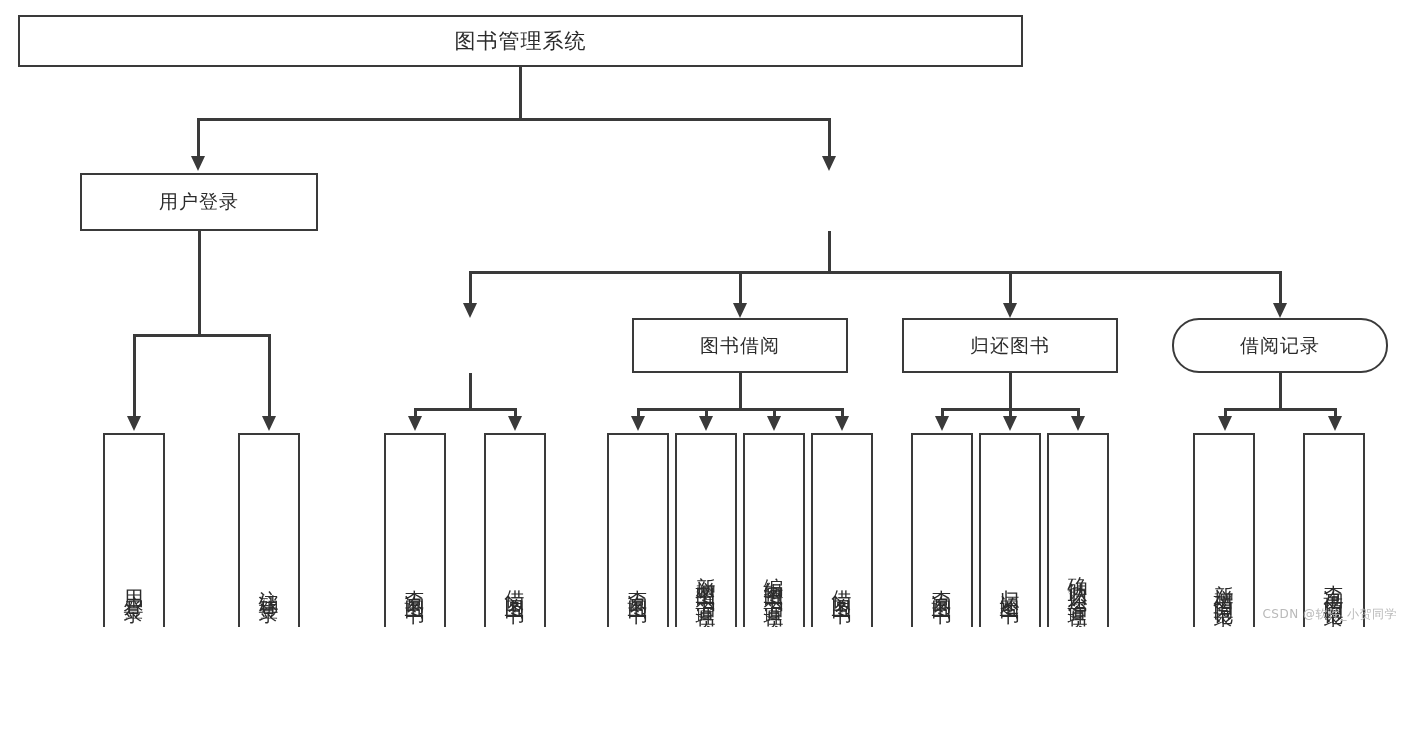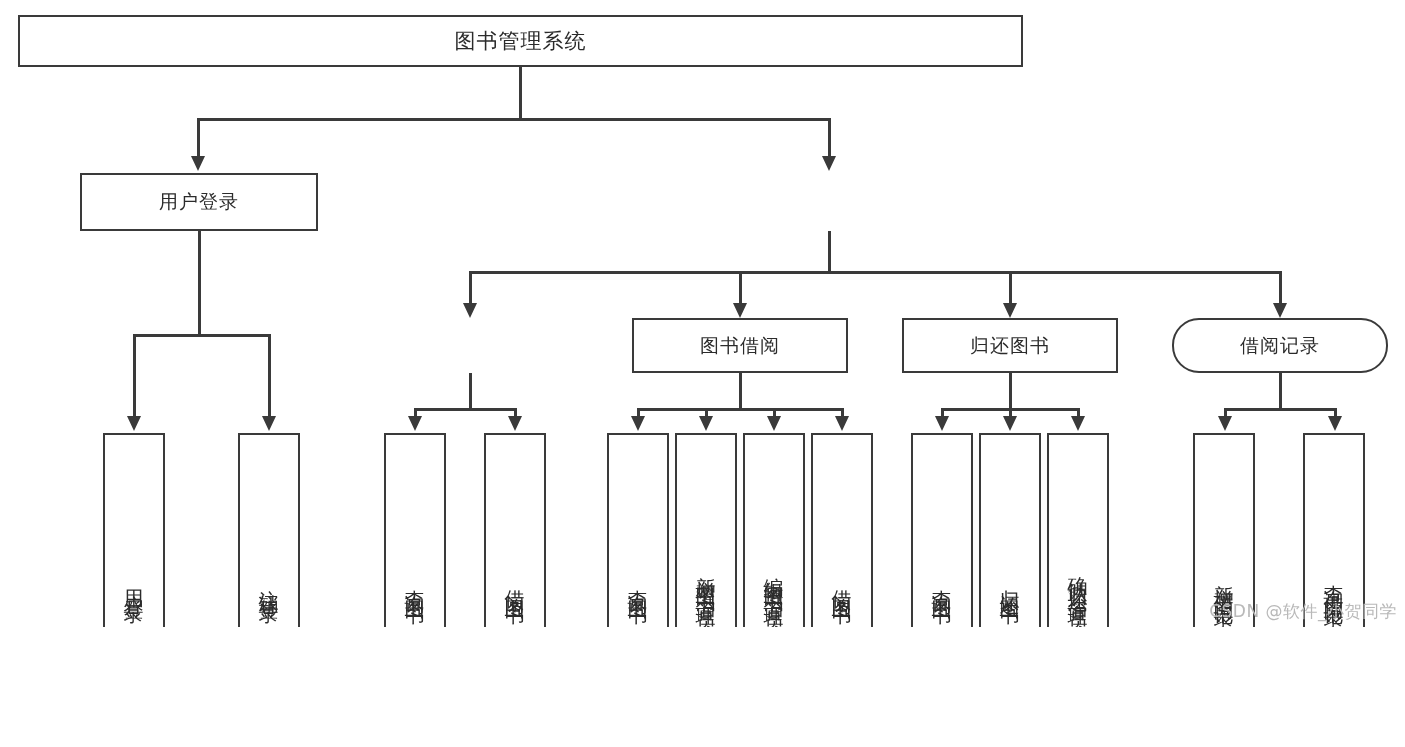--- a/index.html
+++ b/index.html
@@ -78,21 +78,21 @@
     width:0;height:0;
     border-left:7px solid transparent;
     border-right:7px solid transparent;
     border-top:15px solid #3a3a3a;
   }
   
   #watermark{
     position:absolute;
     right:8px;
     bottom:4px;
-    font-size:17px;
+    font-size:12px;
     color:#b9b9b9;
     letter-spacing:0.5px;
     white-space:nowrap;
     user-select:none;
   }
 </style>
 </head>
 <body>
 
 <div id="canvas">

